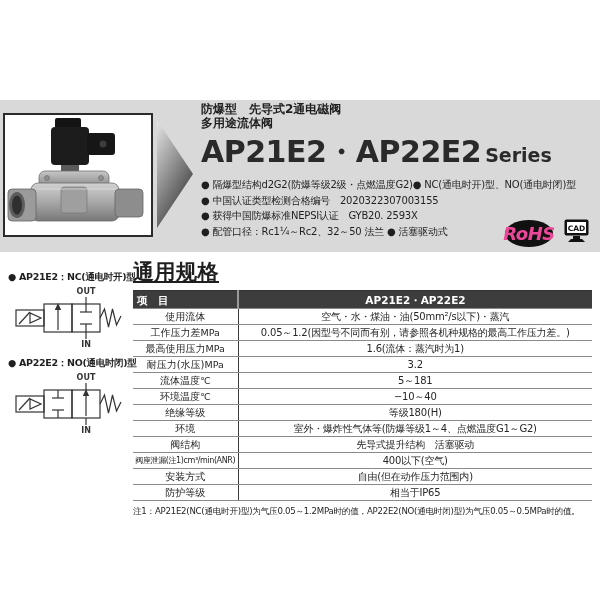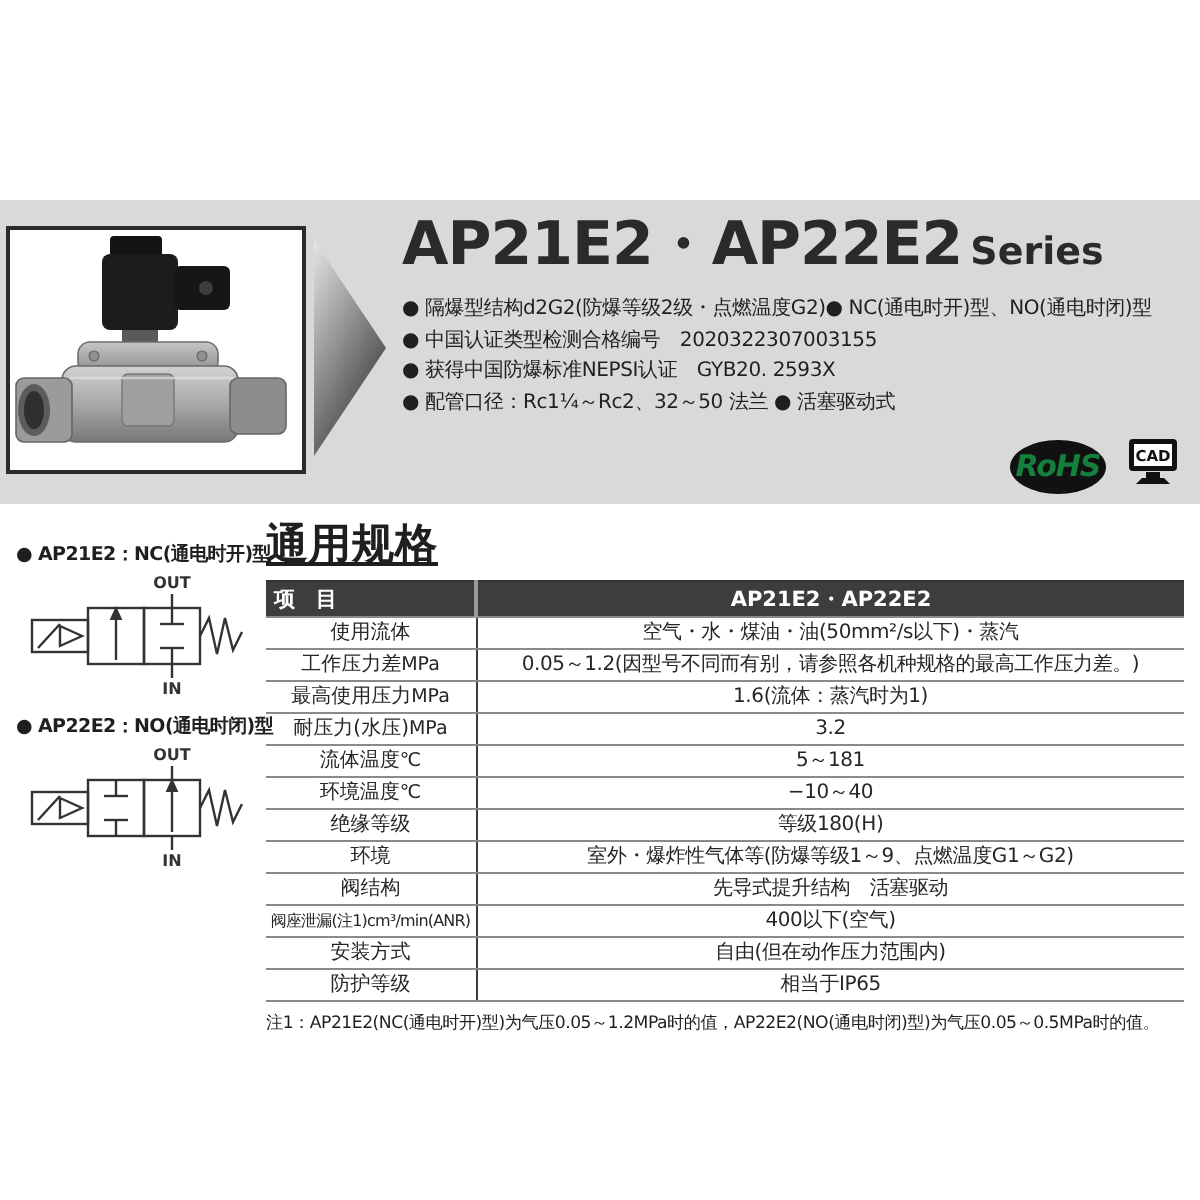--- a/index.html
+++ b/index.html
@@ -23,21 +23,21 @@
   .title-suffix{font-size:19px;font-weight:bold;margin-left:4px;}
   .bullets{list-style:none;margin:4px 0 0 0;padding:0;}
   .bullets li{
     font-size:10px;line-height:15.5px;white-space:nowrap;color:#1f1f1f;
     letter-spacing:-0.2px;
   }
   .badges{position:absolute;right:10px;bottom:4px;display:flex;align-items:center;gap:10px;}
   .rohs-badge{
     width:48px;height:27px;background:#111;border-radius:50%;
     display:flex;align-items:center;justify-content:center;
-    color:#15803d;font-weight:bold;font-style:italic;font-size:15px;letter-spacing:-0.5px;
+    color:#ec4899;font-weight:bold;font-style:italic;font-size:18px;letter-spacing:-0.5px;
   }
   
   .jis{position:absolute;left:8px;top:262px;width:120px;}
   .jis-heading{font-size:15px;font-weight:bold;letter-spacing:0.5px;color:#1f1f1f;}
   .jis-item-label{font-size:9.5px;font-weight:bold;margin-top:9px;white-space:nowrap;letter-spacing:-0.3px;color:#1f1f1f;}
   .jis-symbol{margin-top:2px;display:block;}
   
   .spec{position:absolute;left:133px;top:258px;width:459px;}
   .spec-heading{font-size:21px;font-weight:bold;letter-spacing:0.5px;color:#1f1f1f;margin-bottom:4px;text-decoration:underline;}
   table.spec-table{
@@ -108,20 +108,24 @@
             <stop offset="0" stop-color="#e6e6e6"></stop>
               <stop offset="0.45" stop-color="#999999"></stop>
               <stop offset="1" stop-color="#3a3a3a"></stop>
           </linearGradient>
         </defs>
         <polygon points="0,2 36,56 0,110" fill="url(#arrgrad)"></polygon>
       </svg>
     </div>
 
     <div class="hero-text">
+      <div class="kicker">
+        <div>防爆型　先导式2通电磁阀</div>
+        <div>多用途流体阀</div>
+      </div>
       <div class="title-row">
         <span class="title-main">AP21E2・AP22E2</span><span class="title-suffix">Series</span>
       </div>
       <ul class="bullets">
         <li>● 隔爆型结构d2G2(防爆等级2级・点燃温度G2)● NC(通电时开)型、NO(通电时闭)型</li>
         <li>● 中国认证类型检测合格编号　2020322307003155</li>
         <li>● 获得中国防爆标准NEPSI认证　GYB20. 2593X</li>
         <li>● 配管口径：Rc1¼～Rc2、32～50 法兰 ● 活塞驱动式</li>
       </ul>
     </div>
@@ -273,21 +277,21 @@
             </td>
           <td class="val">等级180(H)</td>
         </tr>
         <tr>
           <td class="lbl">
               <div class="lblwrap">
                 <span>环境</span>
                 <span class="unit"></span>
               </div>
             </td>
-          <td class="val">室外・爆炸性气体等(防爆等级1～9、点燃温度G1～G2)</td>
+          <td class="val">室外・爆炸性气体等(防爆等级1～4、点燃温度G1～G2)</td>
         </tr>
         <tr>
           <td class="lbl">
               <div class="lblwrap">
                 <span>阀结构</span>
                 <span class="unit"></span>
               </div>
             </td>
           <td class="val">先导式提升结构　活塞驱动</td>
         </tr>

